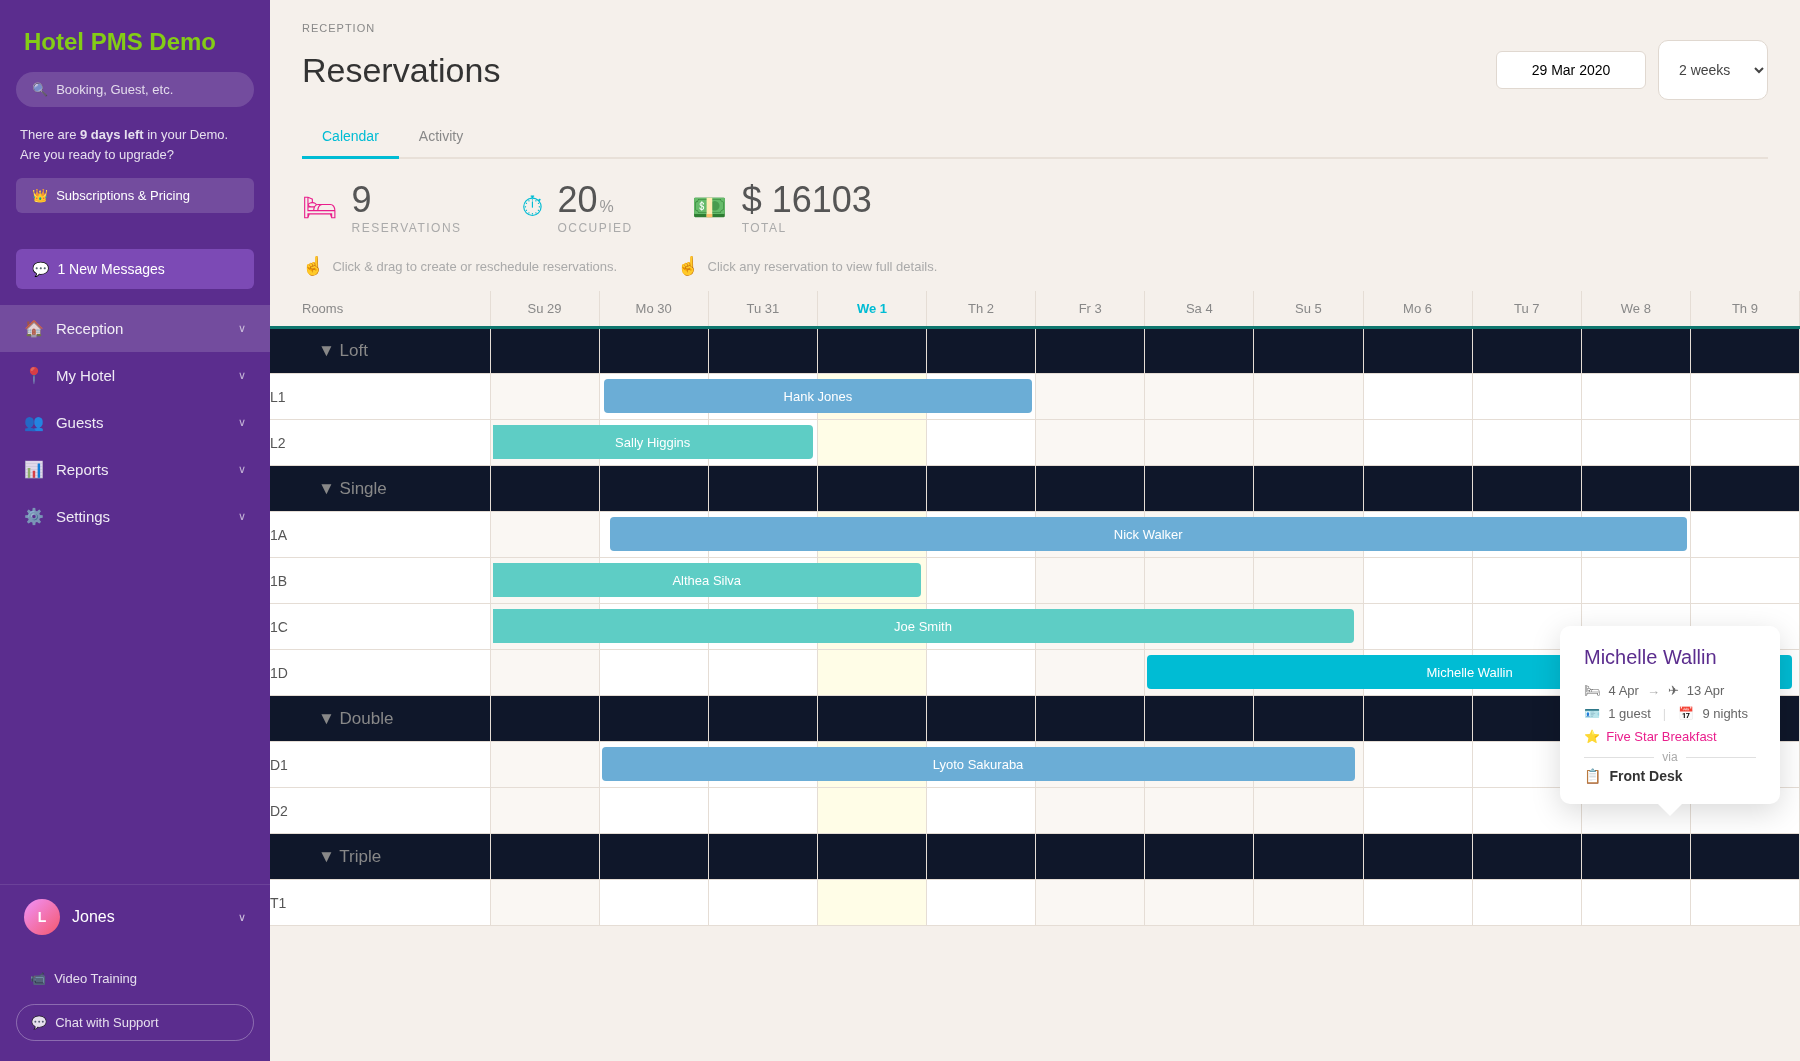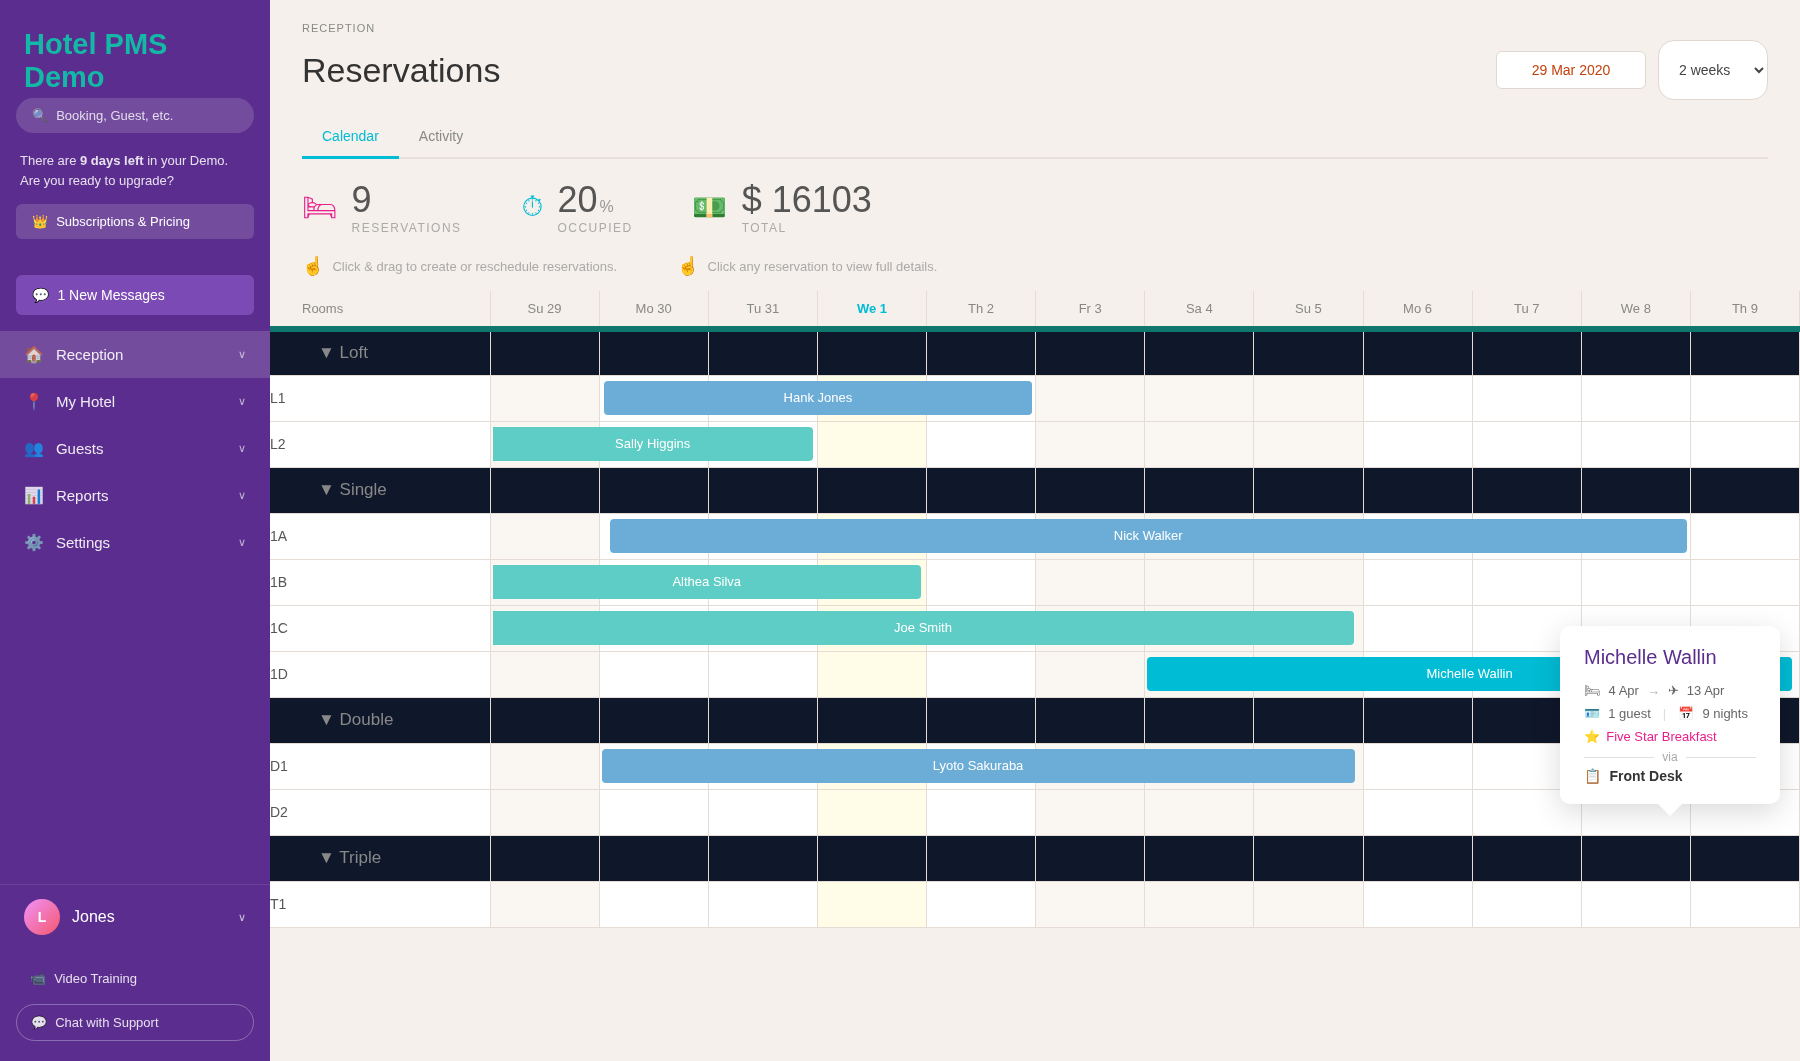--- a/index.html
+++ b/index.html
@@ -11,24 +11,24 @@
       min-width: 270px;
       background: #5b2d8e;
       color: white;
       display: flex;
       flex-direction: column;
       padding: 0;
       height: 100%;
       position: relative;
     }
     .sidebar-logo {
-      padding: 28px 24px 4px;
-      font-size: 29px;
+      padding: 28px 24px 16px;
+      font-size: 24px;
       font-weight: 700;
-      color: #14b8a6;
+      color: #84cc16;
     }
     .sidebar-search {
       margin: 0 16px 18px;
       background: rgba(255,255,255,0.15);
       border-radius: 20px;
       padding: 10px 16px;
       display: flex;
       align-items: center;
       gap: 8px;
       cursor: text;
@@ -163,28 +163,28 @@
       display: flex;
       gap: 12px;
       align-items: center;
     }
     .date-btn {
       background: white;
       border: 1px solid #e0d8d0;
       border-radius: 6px;
       padding: 10px 20px;
       font-size: 14px;
-      color: #c2410c;
+      color: #000000;
       cursor: pointer;
       min-width: 150px;
     }
     .period-select {
       background: white;
       border: 1px solid #e0d8d0;
-      border-radius: 16px;
+      border-radius: 10px;
       padding: 20px 16px;
       font-size: 14px;
       color: #444;
       cursor: pointer;
       min-width: 110px;
       appearance: auto;
     }
 
     .tabs {
       display: flex;
@@ -247,21 +247,21 @@
       min-width: 1100px;
       table-layout: fixed;
     }
     .calendar-table th {
       background: #f5f0eb;
       padding: 10px 0;
       font-size: 13px;
       font-weight: 500;
       color: #888;
       text-align: center;
-      border-bottom: 6px solid #0f766e;
+      border-bottom: 3px solid #0f766e;
       border-right: 1px solid #e5ddd5;
       position: sticky;
       top: 0;
       z-index: 5;
     }
     .calendar-table th.rooms-col {
       text-align: left;
       padding-left: 32px;
       width: 220px;
       min-width: 220px;

